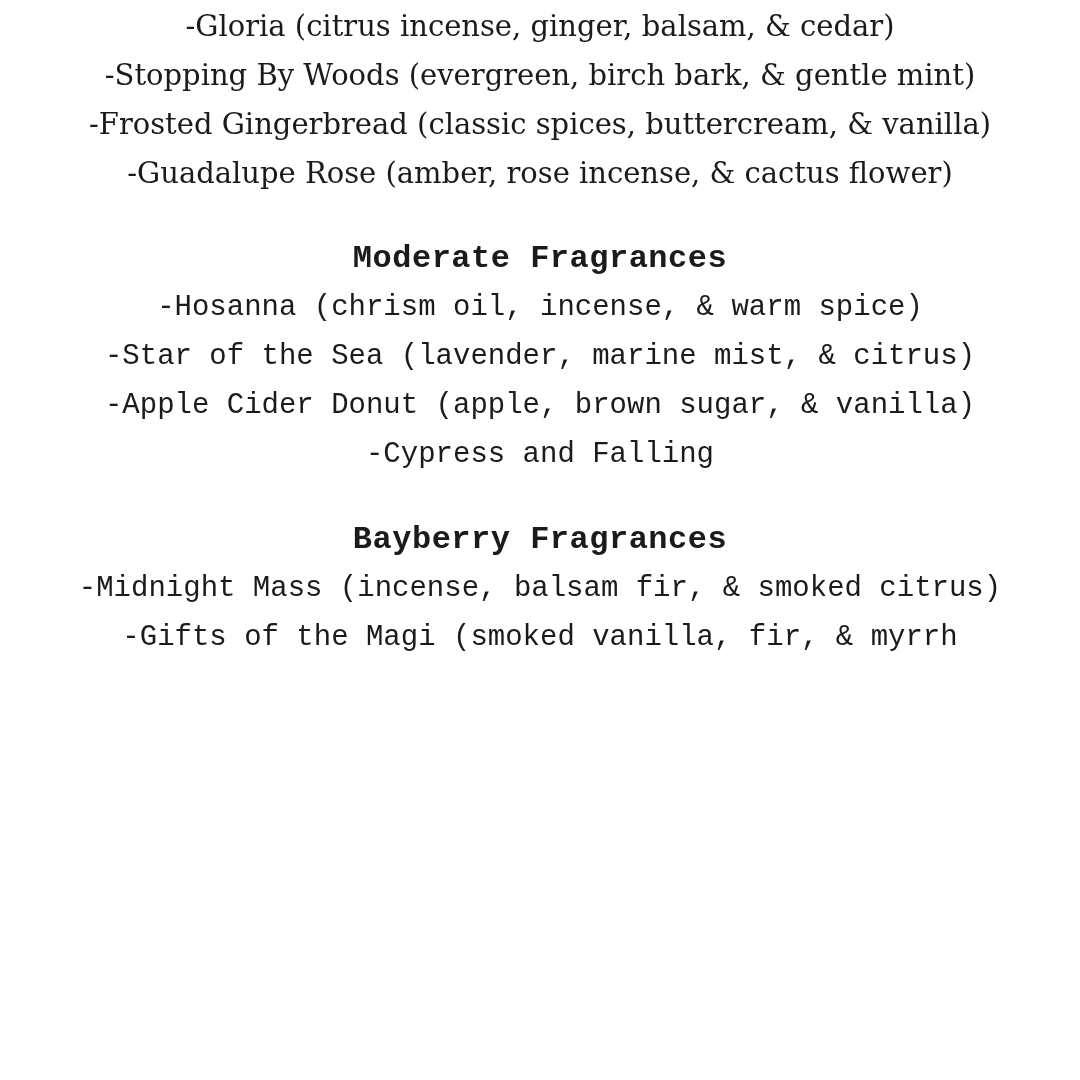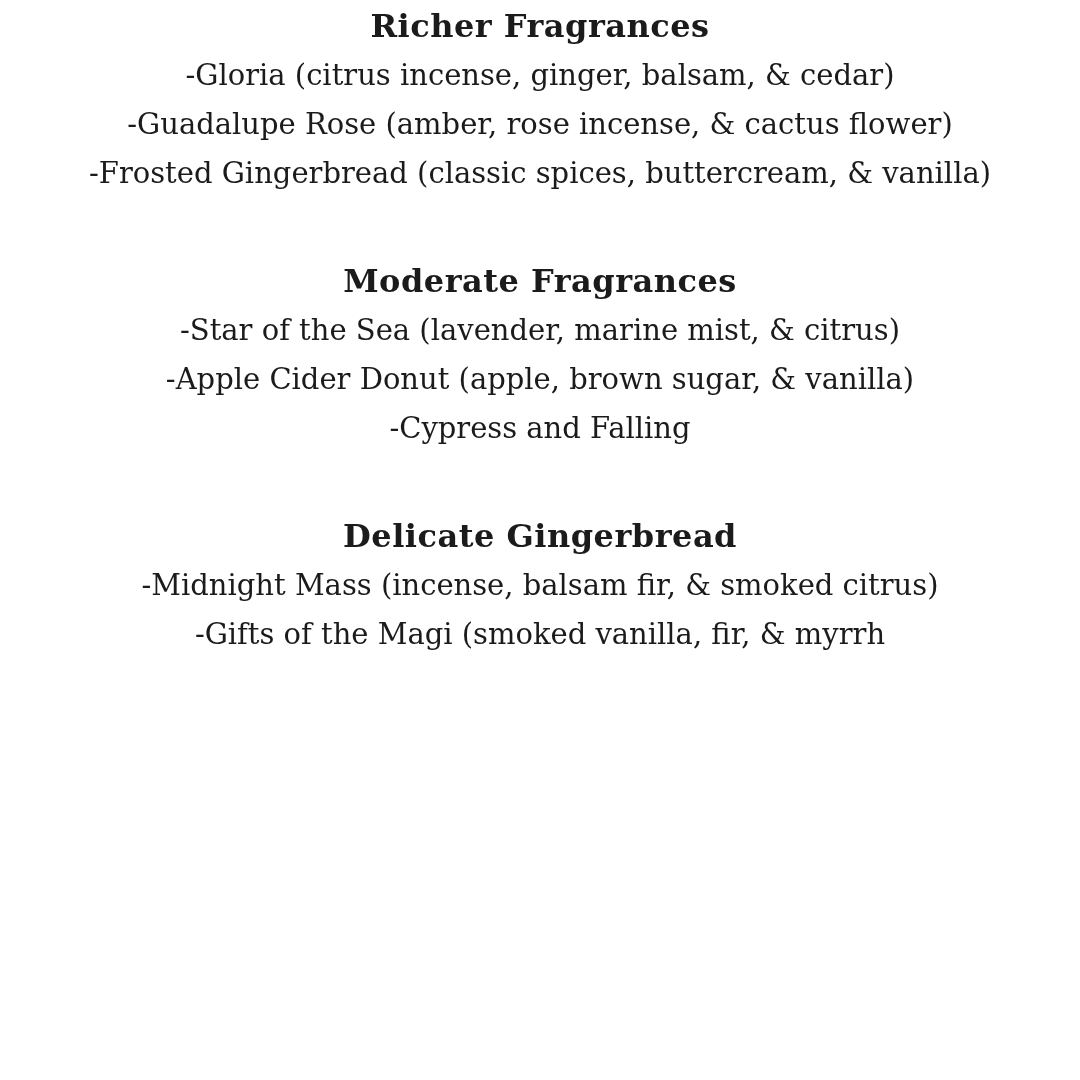--- a/index.html
+++ b/index.html
@@ -16,21 +16,22 @@
   }
   .page {
     width: 1080px;
     padding-top: 2px;
     text-align: center;
   }
   .section {
     margin: 0;
   }
   .section + .section {
-    margin-top: 59px; 
+    margin-top: 36px; 
+    font-family: Liberation Mono, monospace;
   }
   .section-heading {
     margin: 0;
     font-size: 32px;
     font-weight: 700;
     line-height: 49px;
     letter-spacing: 0.5px;
     white-space: nowrap;
   }
   .fragrance-line {
@@ -40,32 +41,33 @@
     line-height: 49px;
     white-space: nowrap;
   }
 </style>
 </head>
 <body>
 
 <div class="page">
 
   <div class="section">
-    <h2 class="section-heading">Richer Fragrances</h2>
     <p class="fragrance-line">-Gloria (citrus incense, ginger, balsam, &amp; cedar)</p>
+    <p class="fragrance-line">-Stopping By Woods (evergreen, birch bark, &amp; gentle mint)</p>
+    <p class="fragrance-line">-Frosted Gingerbread (classic spices, buttercream, &amp; vanilla)</p>
     <p class="fragrance-line">-Guadalupe Rose (amber, rose incense, &amp; cactus flower)</p>
-    <p class="fragrance-line">-Frosted Gingerbread (classic spices, buttercream, &amp; vanilla)</p>
   </div>
 
   <div class="section">
     <h2 class="section-heading">Moderate Fragrances</h2>
+    <p class="fragrance-line">-Hosanna (chrism oil, incense, &amp; warm spice)</p>
     <p class="fragrance-line">-Star of the Sea (lavender, marine mist, &amp; citrus)</p>
     <p class="fragrance-line">-Apple Cider Donut (apple, brown sugar, &amp; vanilla)</p>
     <p class="fragrance-line">-Cypress and Falling</p>
   </div>
 
   <div class="section">
-    <h2 class="section-heading">Delicate Gingerbread</h2>
+    <h2 class="section-heading">Bayberry Fragrances</h2>
     <p class="fragrance-line">-Midnight Mass (incense, balsam fir, &amp; smoked citrus)</p>
     <p class="fragrance-line">-Gifts of the Magi (smoked vanilla, fir, &amp; myrrh</p>
   </div>
 
 </div>
 
 </body></html>

